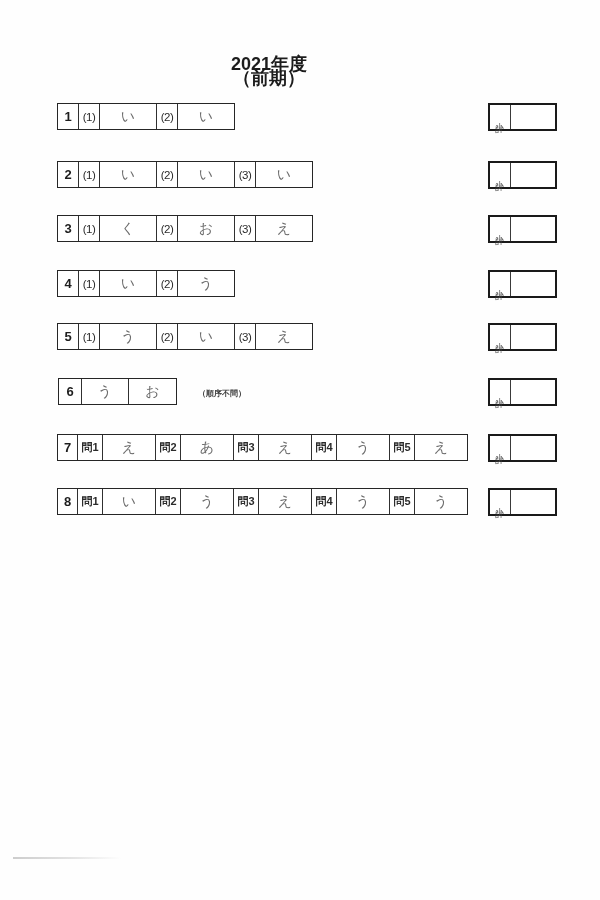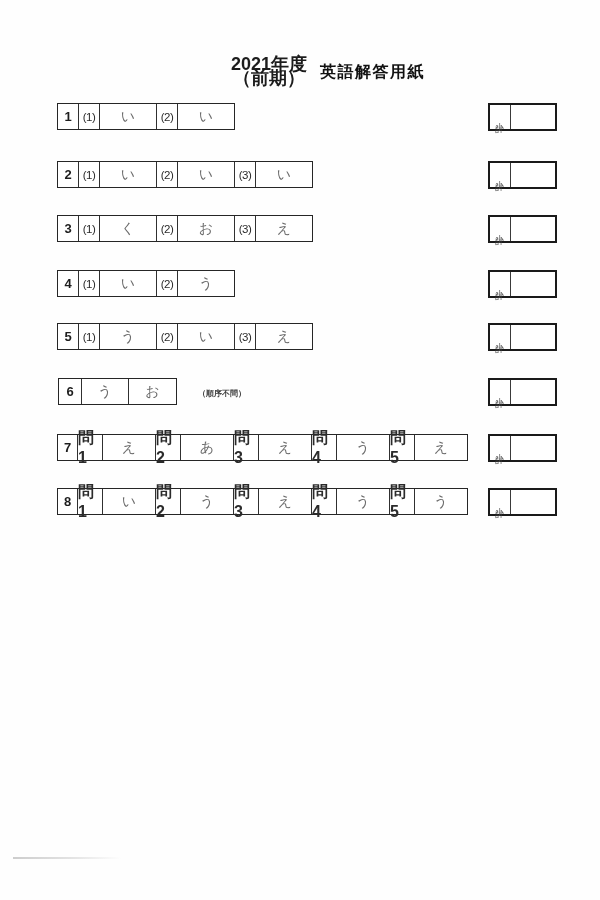--- a/index.html
+++ b/index.html
@@ -20,21 +20,21 @@
 
   
   .answer-row {
     position:absolute; display:flex; height:27px;
     border:1.6px solid #262626; background:#fff;
   }
   .cell { display:flex; align-items:center; justify-content:center; height:100%; }
   .cell + .cell { border-left:1.4px solid #303030; }
   .cell.num { font-weight:700; font-size:13px; color:#1d1d1d; }
   .cell.lbl { font-size:11.5px; color:#2b2b2b; letter-spacing:-0.5px; }
-  .cell.lbl.mon { font-weight:700; font-size:16px; letter-spacing:0; }
+  .cell.lbl.mon { font-weight:700; font-size:11px; letter-spacing:0; }
   .cell.ans { font-size:14px; color:var(--answer,#6b6b6b); }
 
   .row-note {
     position:absolute; left:calc(100% + 22px); top:9px;
     font-size:8px; font-weight:700; color:#383838; white-space:nowrap;
   }
 
   
   .subtotal {
     position:absolute; width:69px; height:28px;
@@ -57,21 +57,20 @@
 </head>
 <body style="--ink: #222222; --answer: #6b6b6b;">
 
 <div class="page">
 
   <header class="title-block">
     <div class="year-term">
       <div>2021年度</div>
       <div>（前期）</div>
     </div>
-    <h1 class="sheet-title">英語解答用紙</h1>
   </header>
 
   <div>
       <div class="answer-row" style="left: 57px; top: 103px;">
         <div class="cell num" style="width: 20px;">1</div>
         <div class="cell lbl" style="width: 21px;">(1)</div>
         <div class="cell ans" style="width: 57px;">い</div>
         <div class="cell lbl" style="width: 21px;">(2)</div>
         <div class="cell ans" style="width: 57px;">い</div>
       </div>

